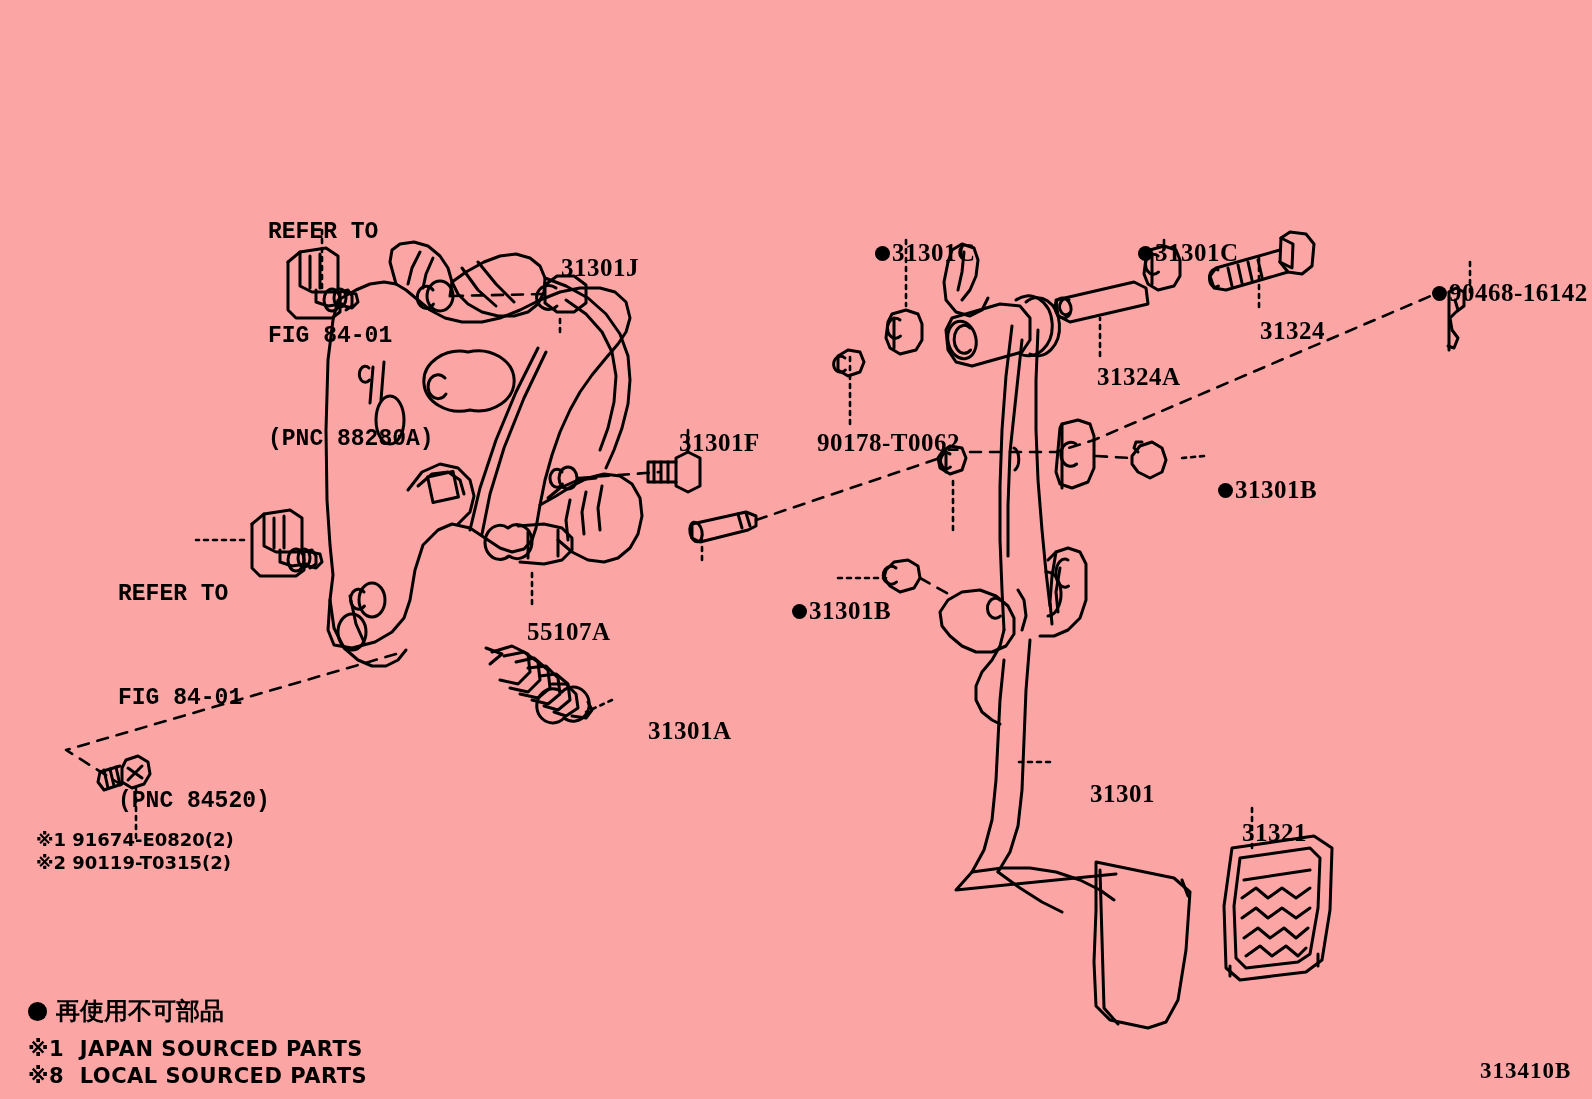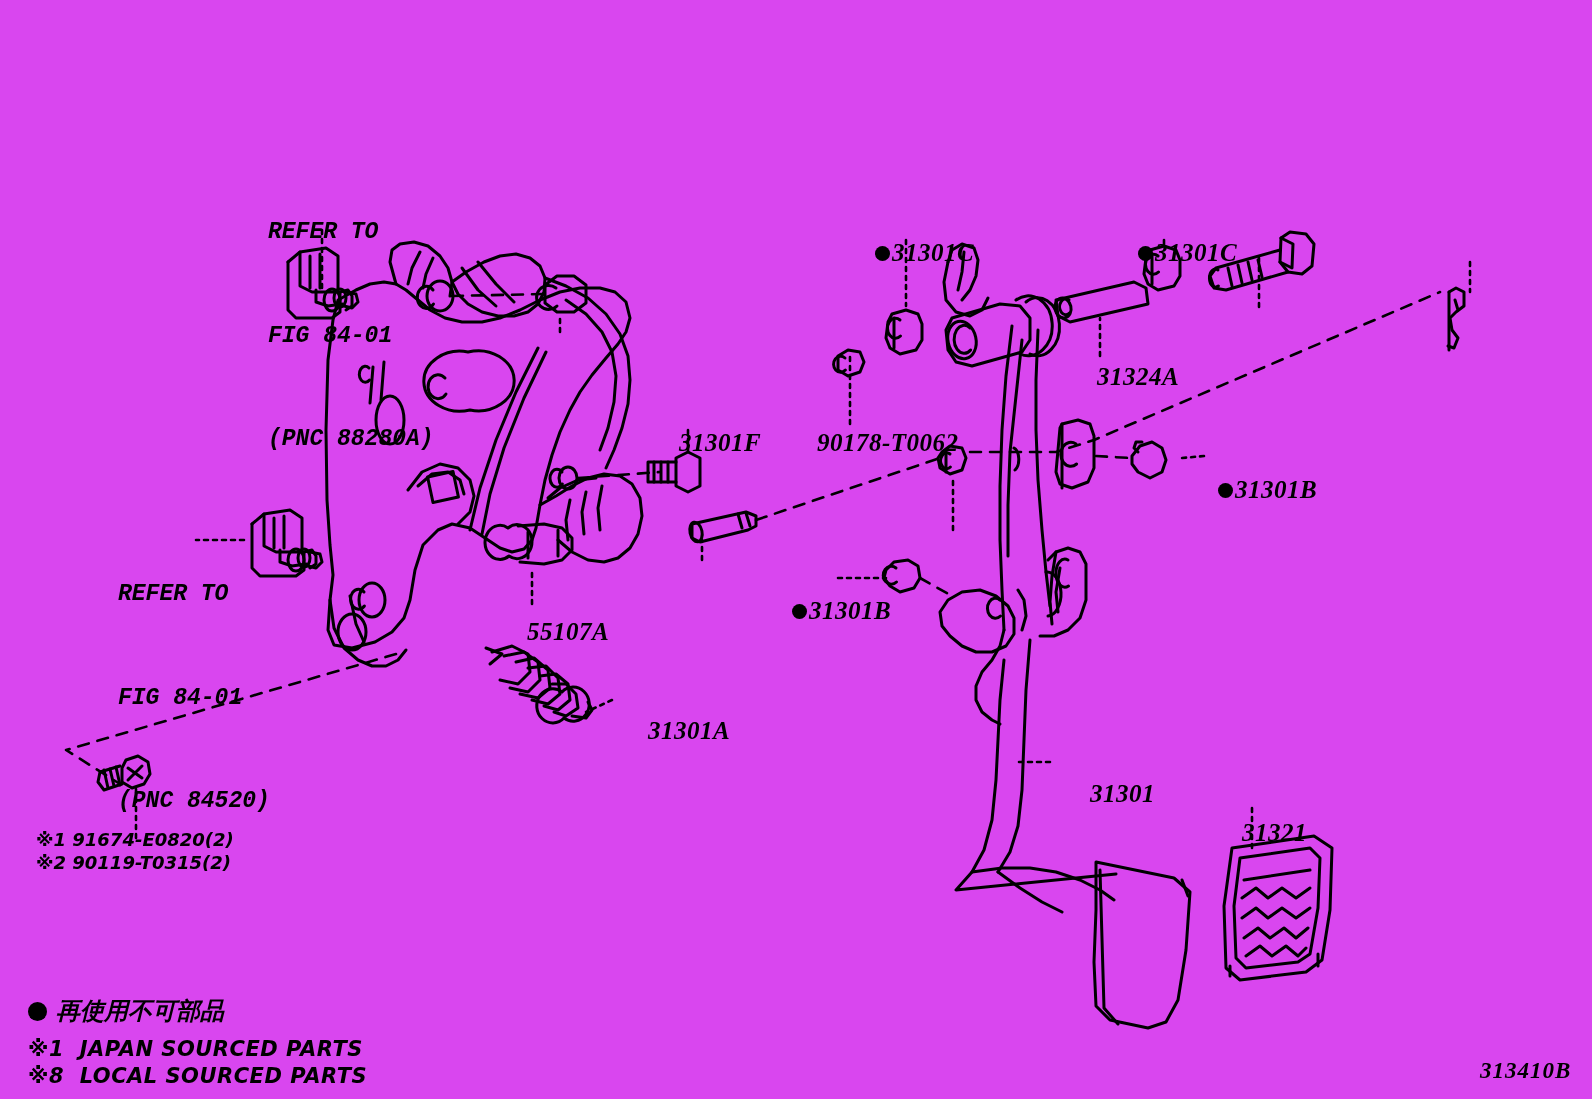--- a/index.html
+++ b/index.html
@@ -4,24 +4,23 @@
 <style>
   html, body {
     margin: 0;
     padding: 0;
     background: #ffffff;
   }
   #page {
     position: relative;
     width: 1592px;
     height: 1099px;
-    background: #d946ef;
+    background: #fca5a5;
     overflow: hidden;
     font-family: "Liberation Serif", serif;
-    font-style: italic;
   }
   svg.art {
     position: absolute;
     left: 0;
     top: 0;
     width: 1592px;
     height: 1099px;
   }
   .lbl {
     position: absolute;
@@ -367,20 +366,23 @@
     <div>FIG 84-01</div>
     <div>(PNC 88280A)</div>
   </div>
 
   <div class="lbl lbl-mono" style="left:118px; top:508px;">
     <div>REFER TO</div>
     <div>FIG 84-01</div>
     <div>(PNC 84520)</div>
   </div>
 
+  <div class="lbl" style="left:534px; top:225px;">
+    <span>31301J</span>
+  </div>
 
   <div class="lbl" style="left:652px; top:400px;">
     <span>31301F</span>
   </div>
 
   <div class="lbl" style="left:790px; top:400px;">
     <span>90178-T0062</span>
   </div>
 
   <div class="lbl" style="left:848px; top:210px;">
@@ -388,21 +390,27 @@
   </div>
 
   <div class="lbl" style="left:1111px; top:210px;">
     <span class="dot"></span><span>31301C</span>
   </div>
 
   <div class="lbl" style="left:1070px; top:334px;">
     <span>31324A</span>
   </div>
 
-
+  <div class="lbl" style="left:1233px; top:288px;">
+    <span>31324</span>
+  </div>
+
+  <div class="lbl" style="left:1405px; top:250px;">
+    <span class="dot"></span><span>90468-16142</span>
+  </div>
 
   <div class="lbl" style="left:1191px; top:447px;">
     <span class="dot"></span><span>31301B</span>
   </div>
 
 
 
   <div class="lbl" style="left:765px; top:568px;">
     <span class="dot"></span><span>31301B</span>
   </div>

